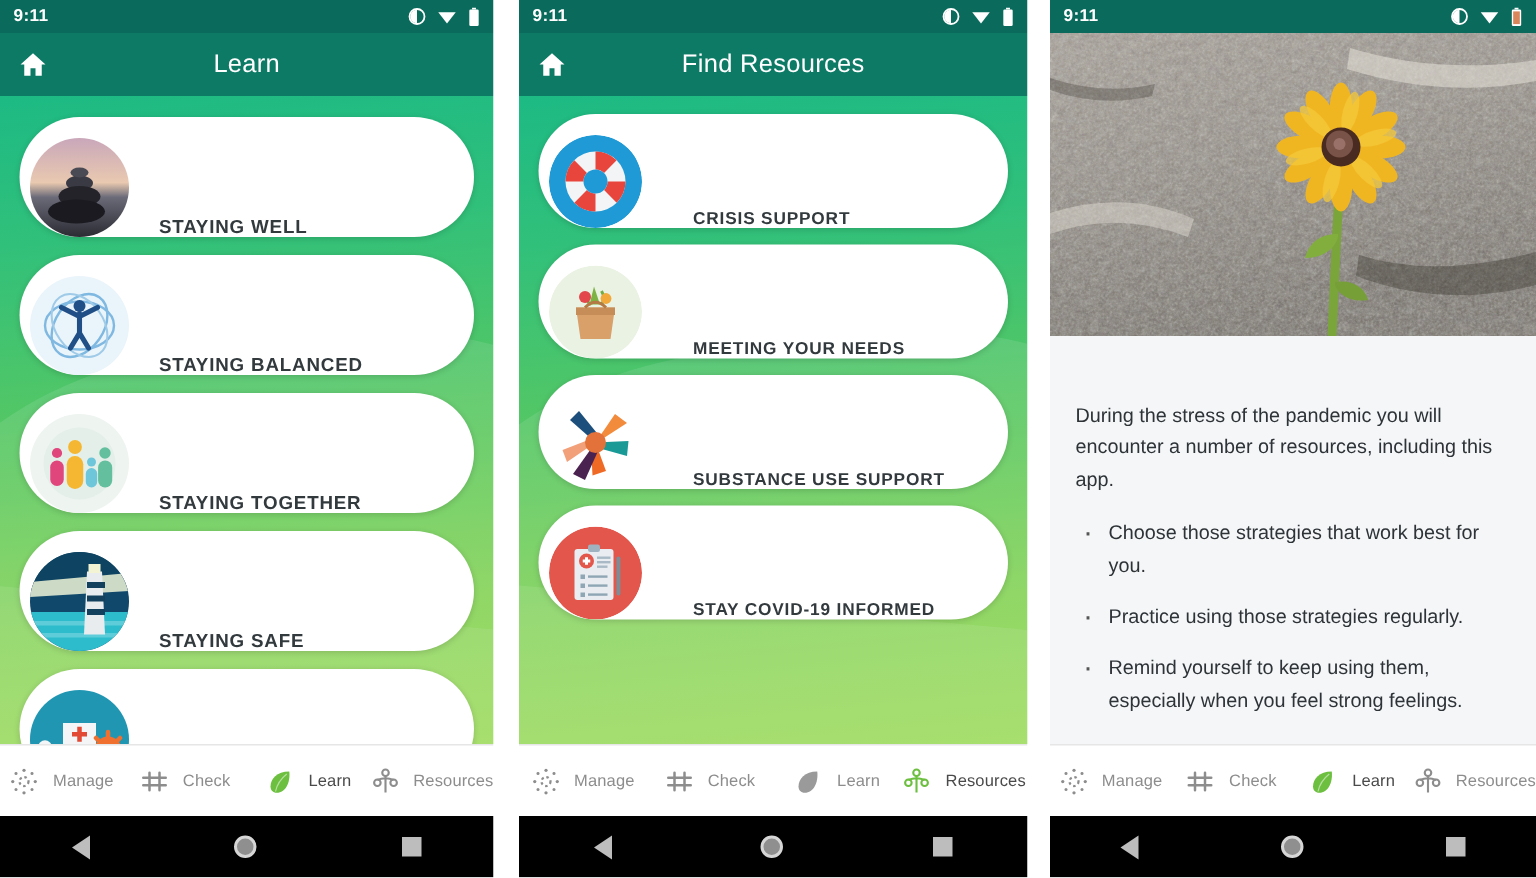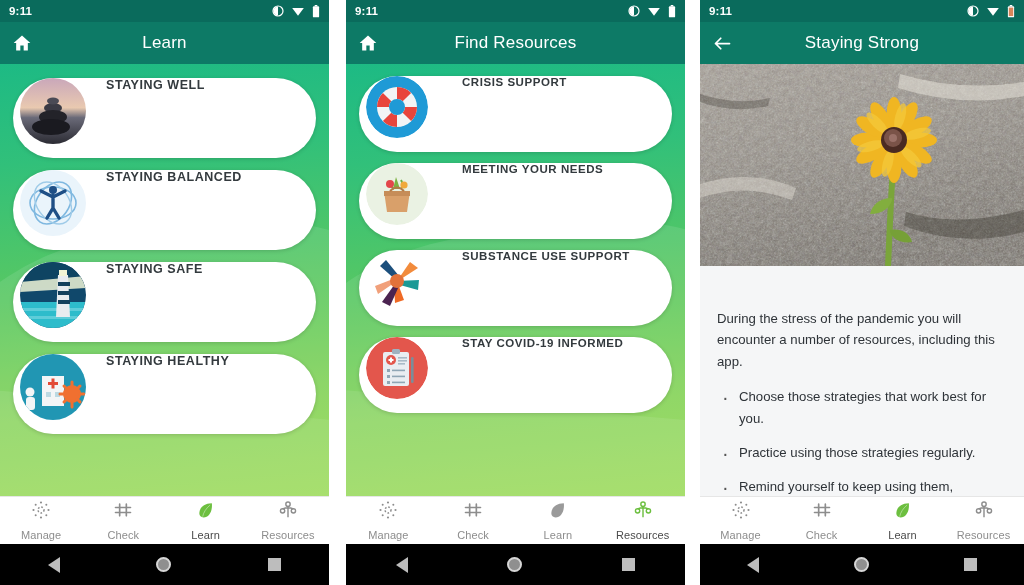--- a/index.html
+++ b/index.html
@@ -102,21 +102,21 @@
     display: flex;
     flex-direction: column;
     gap: 12px;
     z-index: 2;
   }
   .card {
     background: #ffffff;
     border-radius: 46px;
     height: 80px;
     display: flex;
-    align-items: flex-start;
+    align-items: flex-end;
     padding-left: 7px;
     box-shadow: 0 1px 4px rgba(0,0,0,0.16);
     flex: 0 0 80px;
   }
   .card .thumb {
     width: 66px; height: 66px;
     border-radius: 50%;
     overflow: hidden;
     flex: 0 0 66px;
     position: relative;
@@ -139,21 +139,21 @@
     background: #ffffff;
     display: flex;
     align-items: center;
     border-top: 1px solid #e6e6e6;
     flex: 0 0 48px;
     z-index: 5;
   }
   .navitem {
     flex: 1 1 0;
     display: flex;
-    flex-direction: column;
+    flex-direction: row;
     align-items: center;
     justify-content: center;
     gap: 9px;
     color: #8d8d8d;
   }
   .navitem .nav-label {
     font-size: 11px;
     letter-spacing: .1px;
   }
   .navitem.active { color: #6cbf3f; }
@@ -287,20 +287,37 @@
                 <ellipse cx="33" cy="33" rx="23" ry="16" fill="none" stroke="#7fb8e0" stroke-width="1.6"></ellipse>
                 <ellipse cx="33" cy="33" rx="16" ry="23" fill="none" stroke="#7fb8e0" stroke-width="1.6" transform="rotate(35 33 33)"></ellipse>
                 <ellipse cx="33" cy="33" rx="16" ry="23" fill="none" stroke="#9fcbe8" stroke-width="1.4" transform="rotate(-35 33 33)"></ellipse>
                 <circle cx="33" cy="20" r="4" fill="#1f4f86"></circle>
                 <path d="M33 25 L33 38 L27 48 M33 38 L39 48 M33 27 L21 21 M33 27 L45 21" stroke="#1f4f86" stroke-width="3.4" fill="none" stroke-linecap="round"></path>
               </svg>
           </div>
           <div class="label">STAYING BALANCED</div>
         </div>
 
+        <div class="card">
+          <div class="thumb">
+            <svg width="66" height="66" viewBox="0 0 66 66">
+                <rect width="66" height="66" fill="#eef4f0"></rect>
+                <circle cx="33" cy="33" r="24" fill="#e4efe9"></circle>
+                <circle cx="18" cy="26" r="3.4" fill="#e0457b"></circle>
+                <rect x="13.5" y="31" width="9" height="17" rx="4.5" fill="#e0457b"></rect>
+                <circle cx="30" cy="22" r="4.6" fill="#f5b731"></circle>
+                <rect x="24.5" y="28" width="11" height="22" rx="5.5" fill="#f5b731"></rect>
+                <circle cx="41" cy="32" r="3" fill="#6ec6da"></circle>
+                <rect x="37.2" y="36" width="7.6" height="13" rx="3.8" fill="#6ec6da"></rect>
+                <circle cx="50" cy="26" r="3.8" fill="#63bf9e"></circle>
+                <rect x="45.4" y="31" width="9.4" height="18" rx="4.7" fill="#63bf9e"></rect>
+              </svg>
+          </div>
+          <div class="label">STAYING TOGETHER</div>
+        </div>
 
         <div class="card">
           <div class="thumb">
             <svg width="66" height="66" viewBox="0 0 66 66">
                 <rect width="66" height="66" fill="#10486b"></rect>
                 <rect y="0" width="66" height="26" fill="#0e4462"></rect>
                 <path d="M0 20 L66 14 L66 26 L0 30 Z" fill="#eef4d8" opacity=".85"></path>
                 <rect y="40" width="66" height="26" fill="#2dbccb"></rect>
                 <path d="M0 46 h66 v3 H0z" fill="#7fd9e2" opacity=".6"></path>
                 <path d="M0 54 h66 v3 H0z" fill="#7fd9e2" opacity=".6"></path>
@@ -562,28 +579,20 @@
             <path d="M2 5 L12 18 L22 5 Z" fill="#fff"></path>
           </svg>
         <svg class="sb-ic" width="8" height="13" viewBox="0 0 12 20">
             <rect x="4" y="0" width="4" height="2" fill="#fff"></rect>
             <rect x="1.2" y="2" width="9.6" height="17" rx="1.4" fill="#fff"></rect>
             <rect x="2.6" y="4" width="6.8" height="13" fill="#d8865a"></rect>
           </svg>
       </span>
     </div>
 
-    <div class="appbar">
-      <div class="nav-btn">
-        <svg width="21" height="21" viewBox="0 0 24 24" stroke="#fff" stroke-width="2" fill="none" stroke-linecap="round" stroke-linejoin="round">
-            <path d="M20 12 H4M10 6 L4 12 L10 18"></path>
-          </svg>
-      </div>
-      <div class="title">Staying Strong</div>
-    </div>
 
     <div class="hero">
       <svg width="324" height="202" viewBox="0 0 324 202" preserveAspectRatio="xMidYMid slice">
         <defs>
           <linearGradient id="gravel" x1="0" y1="0" x2="0.3" y2="1">
             <stop offset="0%" stop-color="#a39b90"></stop>
             <stop offset="45%" stop-color="#918a80"></stop>
             <stop offset="100%" stop-color="#6f6960"></stop>
           </linearGradient>
           <filter id="rough">

